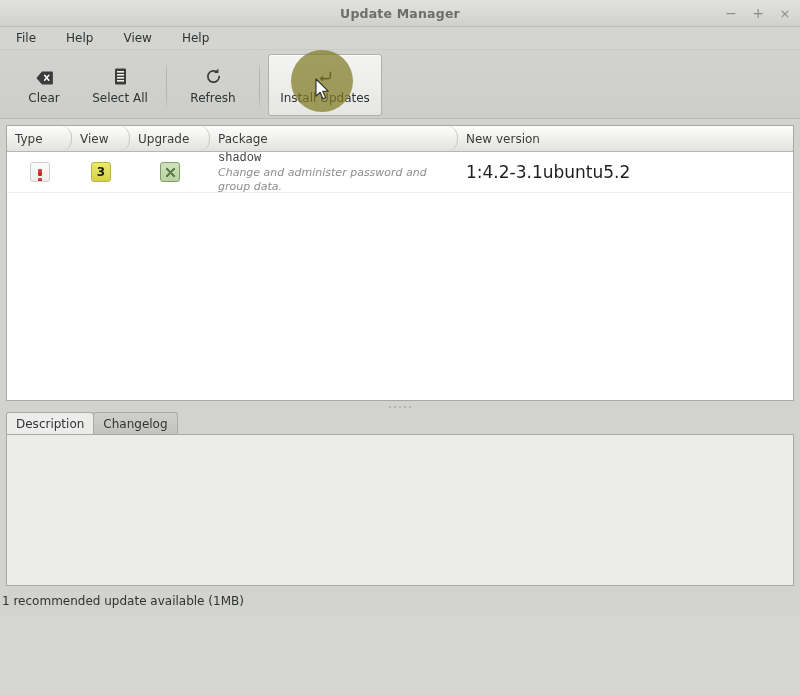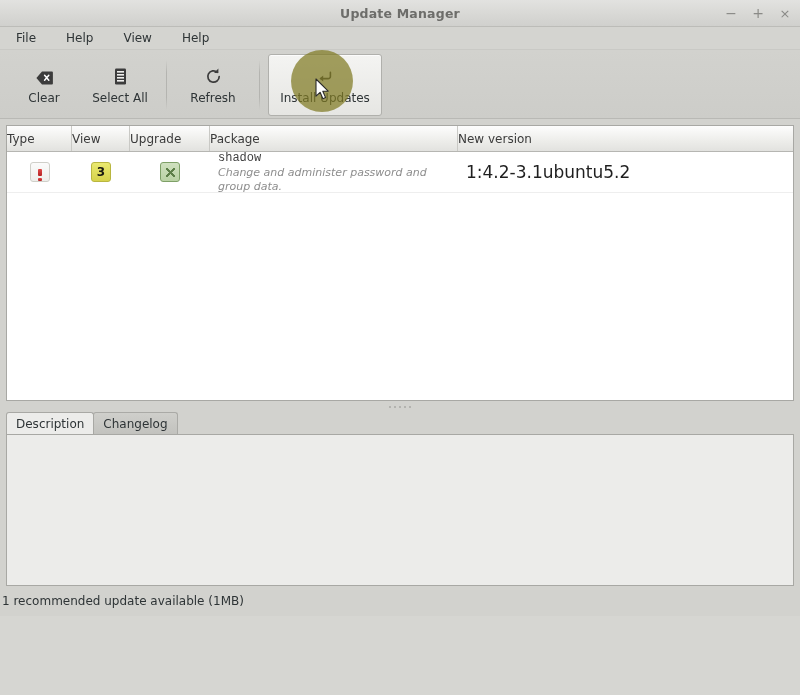--- a/index.html
+++ b/index.html
@@ -144,27 +144,29 @@
   .list-header {
     display: flex;
     height: 25px;
     flex: 0 0 25px;
     background: linear-gradient(to bottom, #fdfdfd 0%, #ededea 60%, #e2e2df 100%);
     border-bottom: 1px solid #b6b6b2;
   }
   .hcell {
     display: flex;
     align-items: center;
+    padding-left: 8px;
     font-size: 12px;
     color: #3b3b3b;
     border-right: 1px solid #c9c9c5;
     box-sizing: border-box;
     cursor: default;
     overflow: hidden;
     white-space: nowrap;
+    border-radius: 11px;
   }
   .hcell:last-child { border-right: none; }
   .col-type    { width: 65px; }
   .col-level   { width: 58px; }
   .col-upgrade { width: 80px; }
   .col-package { width: 248px; }
   .col-version { flex: 1; }
 
   .list-body { flex: 1; background: #fff; }
   .prow {

